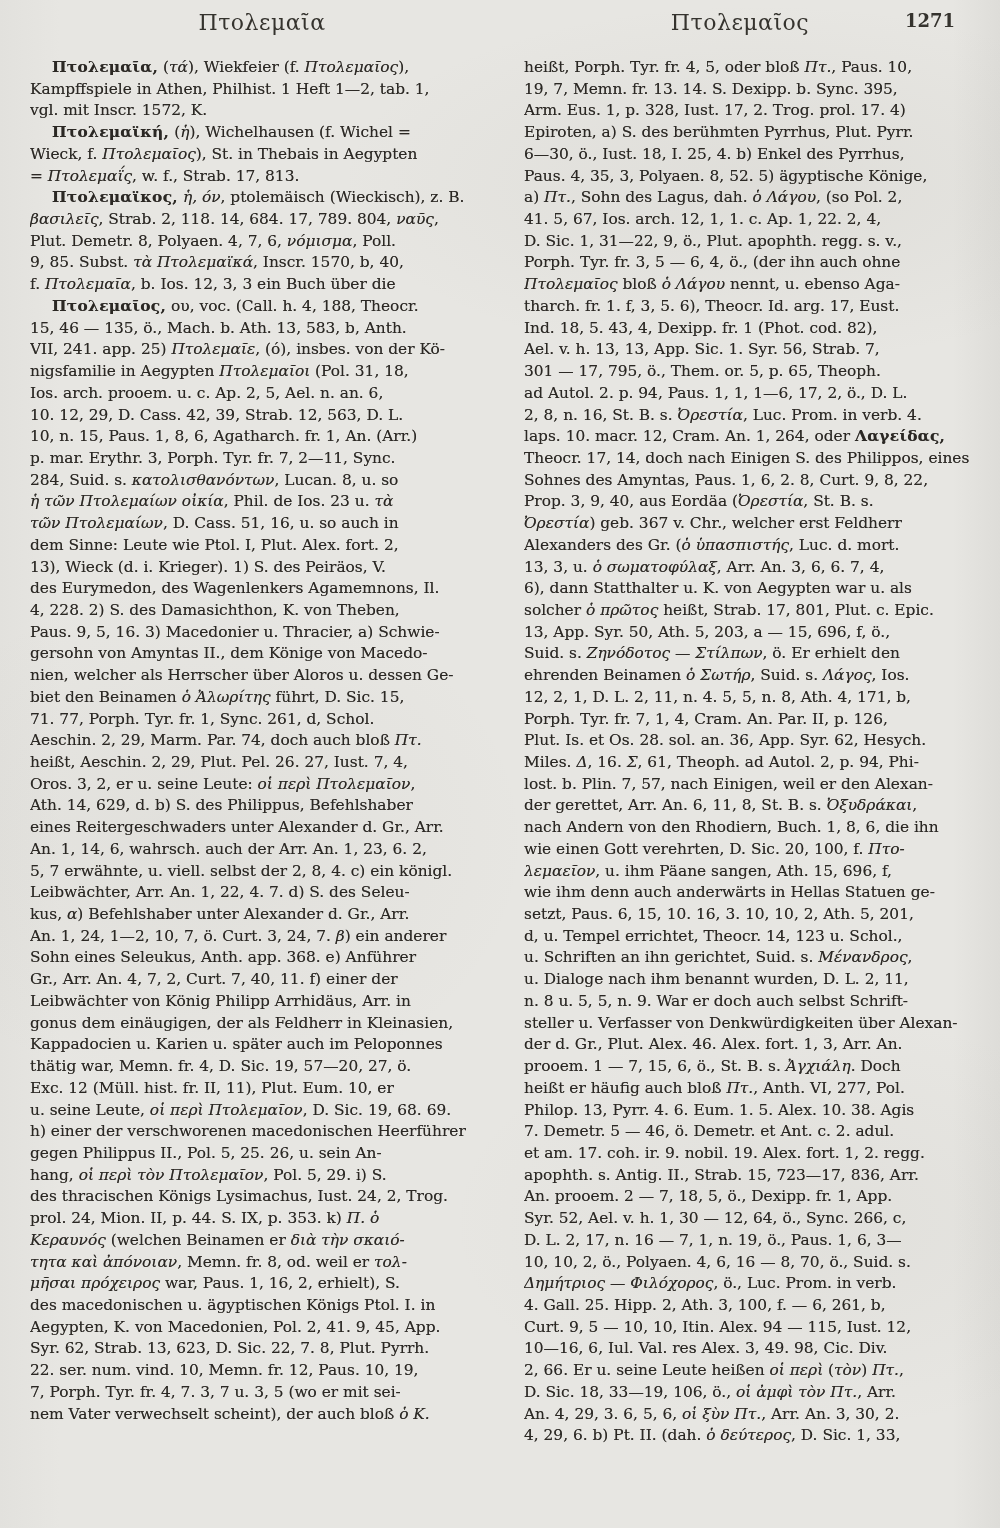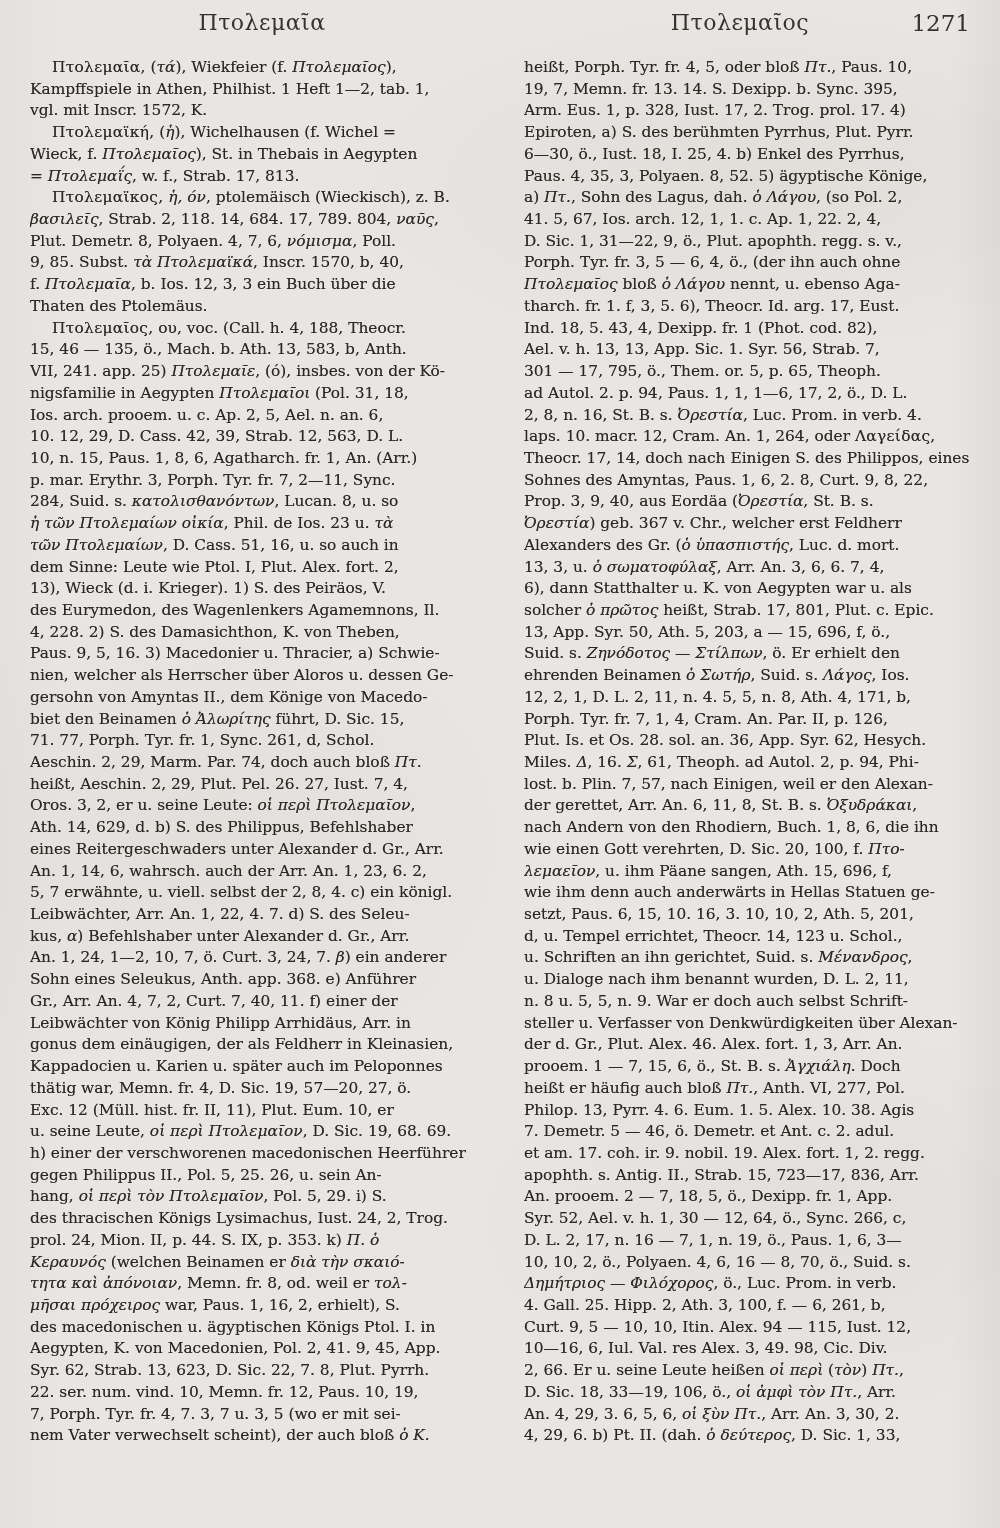--- a/index.html
+++ b/index.html
@@ -17,33 +17,33 @@
       radial-gradient(ellipse 600px 350px at 80% 80%, rgba(150,148,140,0.08), rgba(0,0,0,0) 60%),
       linear-gradient(90deg, #e2e1dd 0%, #e7e6e2 6%, #e7e6e2 94%, #dddcd8 99%, #cfcec9 100%),
       #e6e5e1;
     color:var(--ink,#2b2824);
     padding-left:13px;
   }
   .header{position:absolute;top:10px;left:0;width:1000px;height:36px;}
   .runhead{position:absolute;font-size:22px;letter-spacing:0.5px;color:#35332e;}
   .runhead-left{left:152px;width:220px;text-align:center;}
   .runhead-right{left:645px;width:190px;text-align:center;}
-  .page-number{position:absolute;left:890px;width:80px;text-align:right;font-size:23px;color:#35332e;}
+  .page-number{position:absolute;left:890px;width:80px;text-align:center;font-size:18px;color:#35332e;font-weight:bold;}
   .columns{position:absolute;top:57px;left:0;width:1000px;}
   .col{position:absolute;top:0;overflow:hidden;}
   .col-left{left:30px;width:470px;}
   .col-right{left:524px;width:482px;}
   .line{
     height:21.72px;line-height:21.72px;
     font-size:15.4px;white-space:nowrap;
     color:var(--ink,#2b2824);
     text-shadow:0 0 0.4px rgba(43,40,36,0.55);
   }
   .line.indent{padding-left:22px;}
-  .line b{font-weight:normal;letter-spacing:0.3px;}
+  .line b{font-weight:bold;letter-spacing:0.3px;}
   .line i{font-style:italic;}
 </style>
 </head>
 <body>
 
 <div class="page">
   <div class="header">
     <span class="runhead runhead-left">Πτολεμαῖα</span>
     <span class="runhead runhead-right">Πτολεμαῖος</span>
     <span class="page-number">1271</span>
@@ -54,39 +54,38 @@
         <div class="line">Kampffspiele in Athen, Philhist. 1 Heft 1—2, tab. 1,</div>
         <div class="line">vgl. mit Inscr. 1572, K.</div>
         <div class="line indent"><b>Πτολεμαϊκή,</b> (<i>ἡ</i>), Wichelhausen (f. Wichel =</div>
         <div class="line">Wieck, f. <i>Πτολεμαῖος</i>), St. in Thebais in Aegypten</div>
         <div class="line">= <i>Πτολεμαΐς</i>, w. f., Strab. 17, 813.</div>
         <div class="line indent"><b>Πτολεμαϊκος,</b> <i>ἡ, όν</i>, ptolemäisch (Wieckisch), z. B.</div>
         <div class="line"><i>βασιλεῖς</i>, Strab. 2, 118. 14, 684. 17, 789. 804, <i>ναῦς</i>,</div>
         <div class="line">Plut. Demetr. 8, Polyaen. 4, 7, 6, <i>νόμισμα</i>, Poll.</div>
         <div class="line">9, 85. Subst. <i>τὰ Πτολεμαϊκά</i>, Inscr. 1570, b, 40,</div>
         <div class="line">f. <i>Πτολεμαῖα</i>, b. Ios. 12, 3, 3 ein Buch über die</div>
-        <div class="line">Thaten des Ptolemäus.</div>
         <div class="line indent"><b>Πτολεμαῖος,</b> ου, voc. (Call. h. 4, 188, Theocr.</div>
         <div class="line">15, 46 — 135, ö., Mach. b. Ath. 13, 583, b, Anth.</div>
         <div class="line">VII, 241. app. 25) <i>Πτολεμαῖε</i>, (ό), insbes. von der Kö-</div>
         <div class="line">nigsfamilie in Aegypten <i>Πτολεμαῖοι</i> (Pol. 31, 18,</div>
         <div class="line">Ios. arch. prooem. u. c. Ap. 2, 5, Ael. n. an. 6,</div>
         <div class="line">10. 12, 29, D. Cass. 42, 39, Strab. 12, 563, D. L.</div>
         <div class="line">10, n. 15, Paus. 1, 8, 6, Agatharch. fr. 1, An. (Arr.)</div>
         <div class="line">p. mar. Erythr. 3, Porph. Tyr. fr. 7, 2—11, Sync.</div>
         <div class="line">284, Suid. s. <i>κατολισθανόντων</i>, Lucan. 8, u. so</div>
         <div class="line"><i>ἡ τῶν Πτολεμαίων οἰκία</i>, Phil. de Ios. 23 u. <i>τὰ</i></div>
         <div class="line"><i>τῶν Πτολεμαίων</i>, D. Cass. 51, 16, u. so auch in</div>
         <div class="line">dem Sinne: Leute wie Ptol. I, Plut. Alex. fort. 2,</div>
         <div class="line">13), Wieck (d. i. Krieger). 1) S. des Peiräos, V.</div>
         <div class="line">des Eurymedon, des Wagenlenkers Agamemnons, Il.</div>
         <div class="line">4, 228. 2) S. des Damasichthon, K. von Theben,</div>
         <div class="line">Paus. 9, 5, 16. 3) Macedonier u. Thracier, a) Schwie-</div>
+        <div class="line">gersohn von Amyntas II., dem Könige von Macedo-</div>
         <div class="line">nien, welcher als Herrscher über Aloros u. dessen Ge-</div>
-        <div class="line">gersohn von Amyntas II., dem Könige von Macedo-</div>
         <div class="line">biet den Beinamen <i>ὁ Ἀλωρίτης</i> führt, D. Sic. 15,</div>
         <div class="line">71. 77, Porph. Tyr. fr. 1, Sync. 261, d, Schol.</div>
         <div class="line">Aeschin. 2, 29, Marm. Par. 74, doch auch bloß <i>Πτ.</i></div>
         <div class="line">heißt, Aeschin. 2, 29, Plut. Pel. 26. 27, Iust. 7, 4,</div>
         <div class="line">Oros. 3, 2, er u. seine Leute: <i>οἱ περὶ Πτολεμαῖον</i>,</div>
         <div class="line">Ath. 14, 629, d. b) S. des Philippus, Befehlshaber</div>
         <div class="line">eines Reitergeschwaders unter Alexander d. Gr., Arr.</div>
         <div class="line">An. 1, 14, 6, wahrsch. auch der Arr. An. 1, 23, 6. 2,</div>
         <div class="line">5, 7 erwähnte, u. viell. selbst der 2, 8, 4. c) ein königl.</div>
         <div class="line">Leibwächter, Arr. An. 1, 22, 4. 7. d) S. des Seleu-</div>

